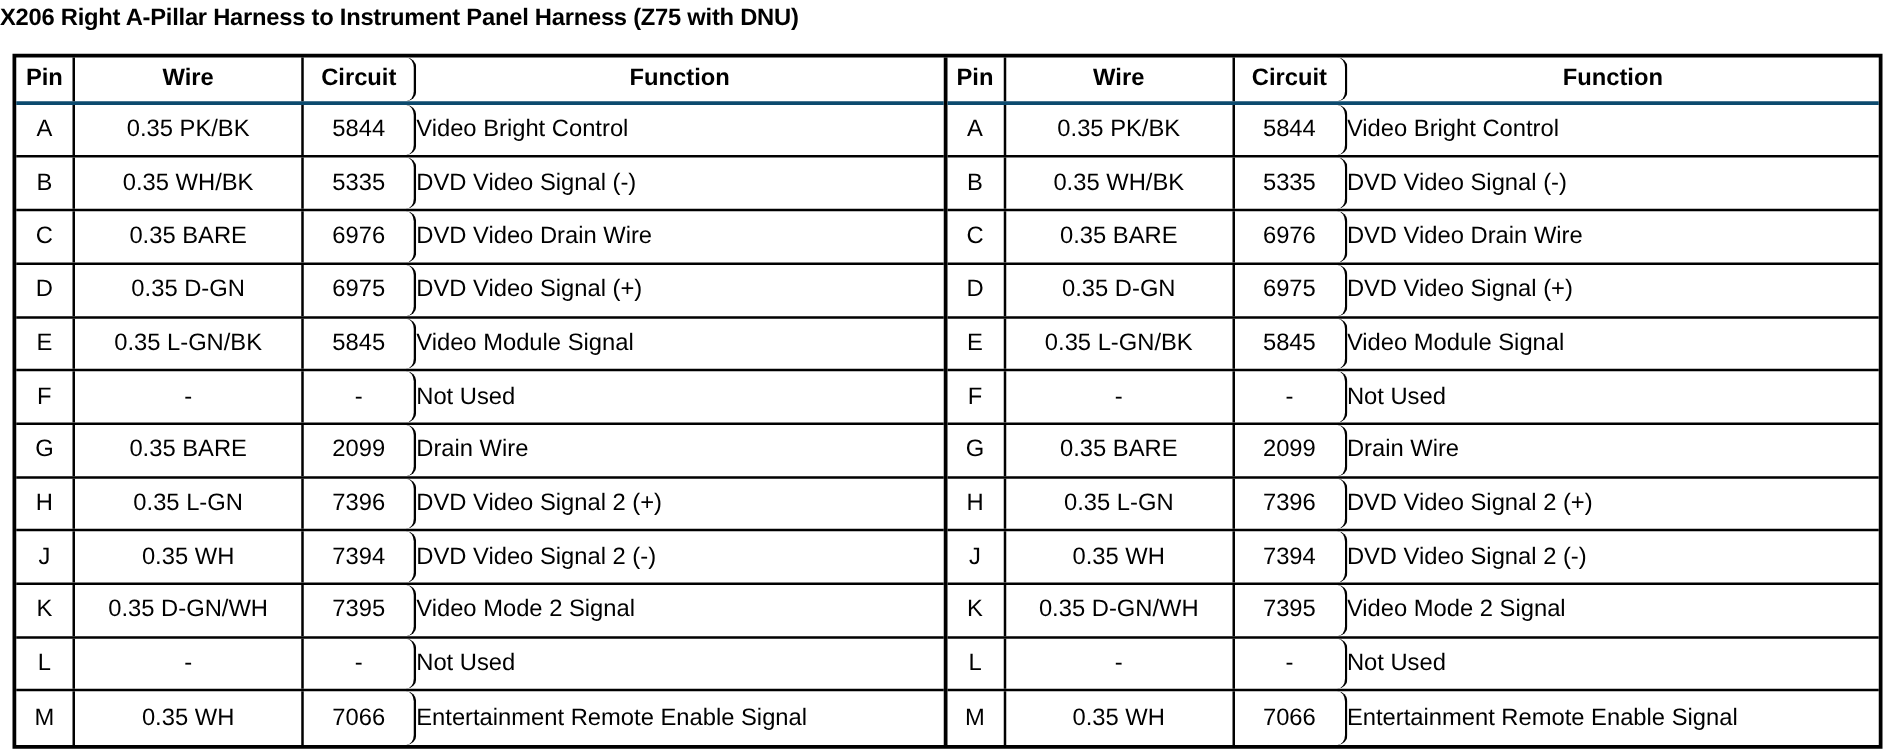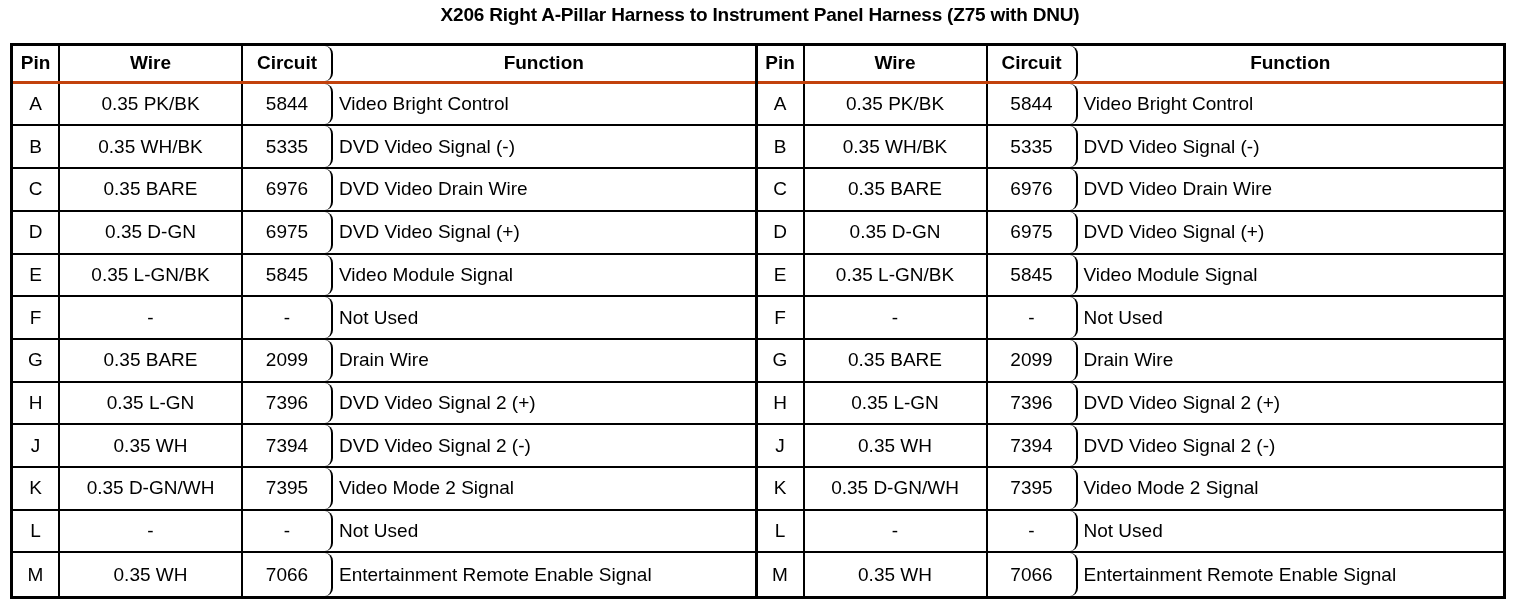--- a/index.html
+++ b/index.html
@@ -17,21 +17,21 @@
   .page {
     position: relative;
     width: 1520px;
     height: 602px;
   }
   .title {
     position: absolute;
     top: 4px;
     left: 0;
     width: 1520px;
-    text-align: center;
+    text-align: left;
     font-size: 19px;
     font-weight: bold;
     letter-spacing: -0.2px;
     white-space: nowrap;
   }
   .table-wrap {
     position: absolute;
     left: 10px;
     top: 43px;
     width: 1496px;
@@ -53,21 +53,21 @@
     width: 747px;
   }
   .row {
     display: flex;
     box-sizing: border-box;
     height: 42.7px;
     border-bottom: 2px solid #000;
   }
   .row.header {
     height: 44px;
-    border-bottom: 3px solid #c2410c;
+    border-bottom: 3px solid #0c4a6e;
     font-weight: bold;
   }
   .row.last {
     border-bottom: none;
   }
   .cell {
     box-sizing: border-box;
     display: flex;
     align-items: center;
     font-size: 19px;
@@ -84,21 +84,20 @@
     justify-content: center;
   }
   .cell.circuit {
     width: 90px;
     justify-content: center;
     border-radius: 8px;
   }
   .cell.function {
     flex: 1 1 auto;
     justify-content: flex-start;
-    padding-left: 6px;
     border-right: none;
   }
   .row.header .cell {
     justify-content: center;
     padding-left: 0;
   }
 </style>
 </head>
 <body>
 

